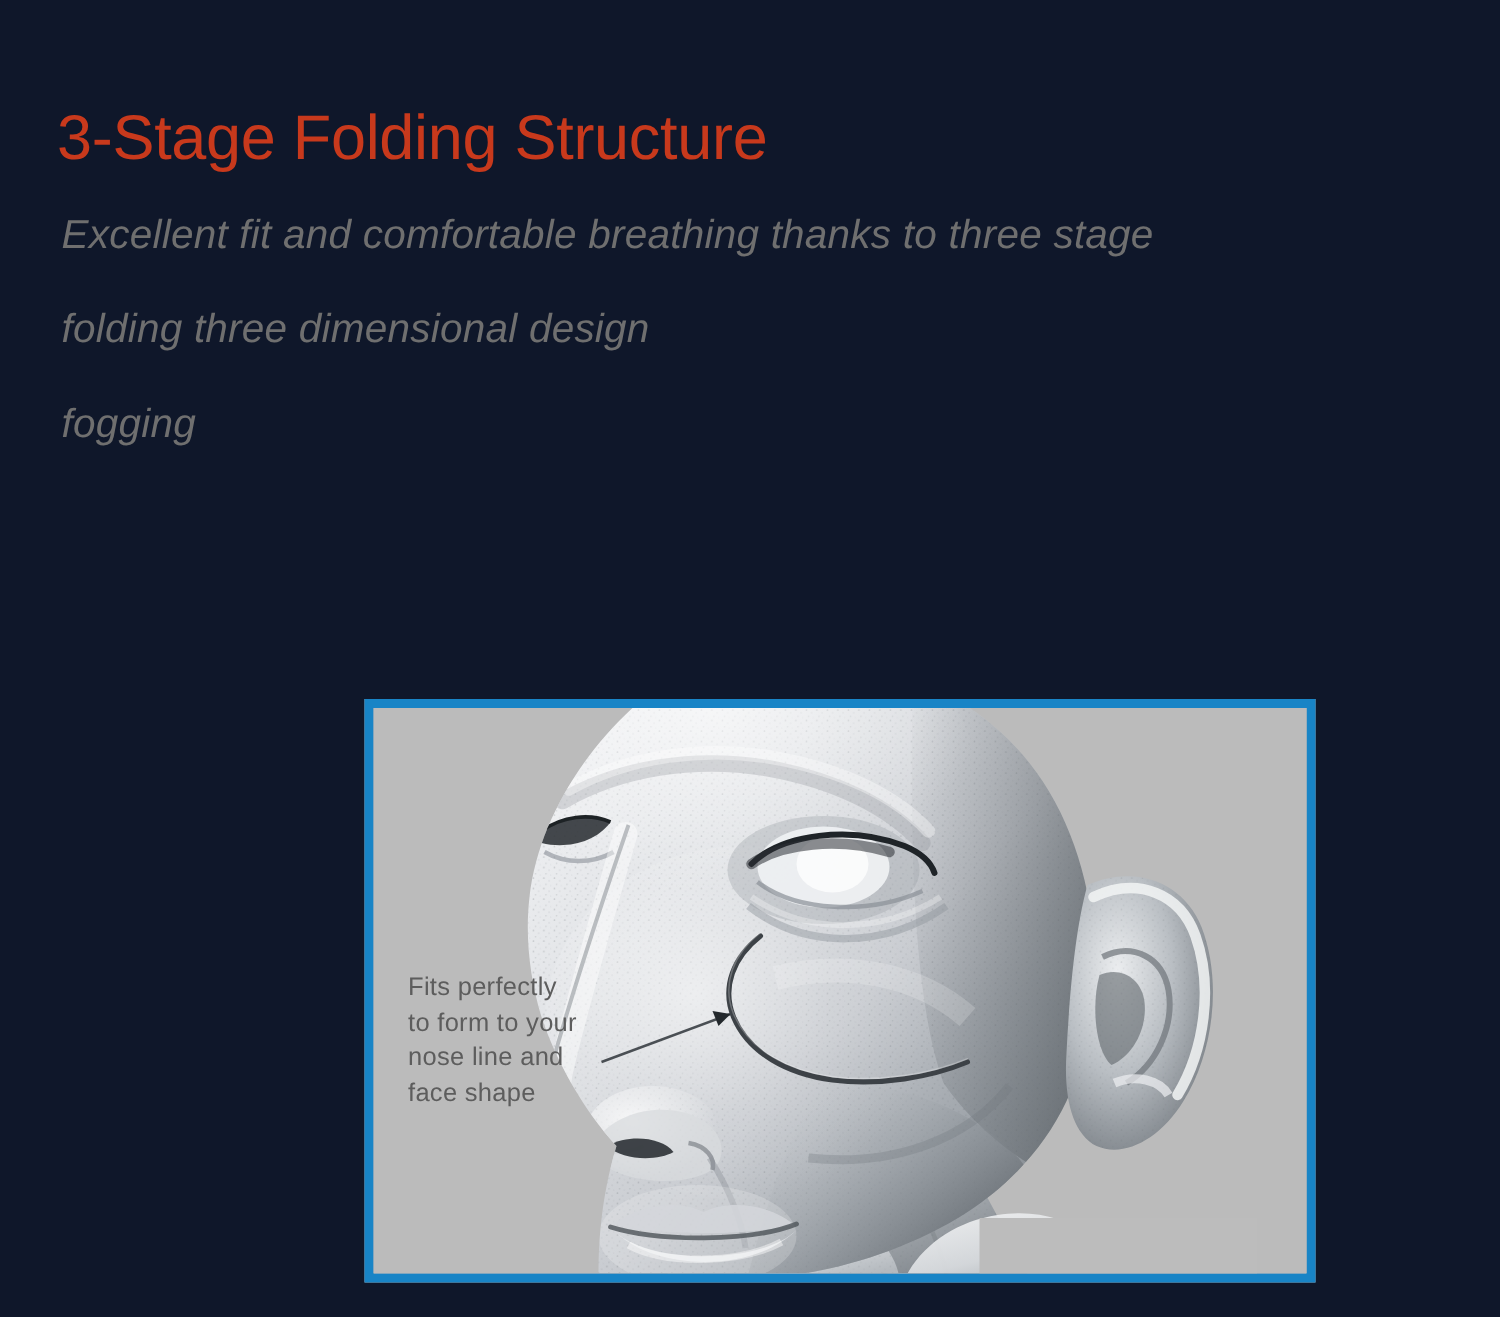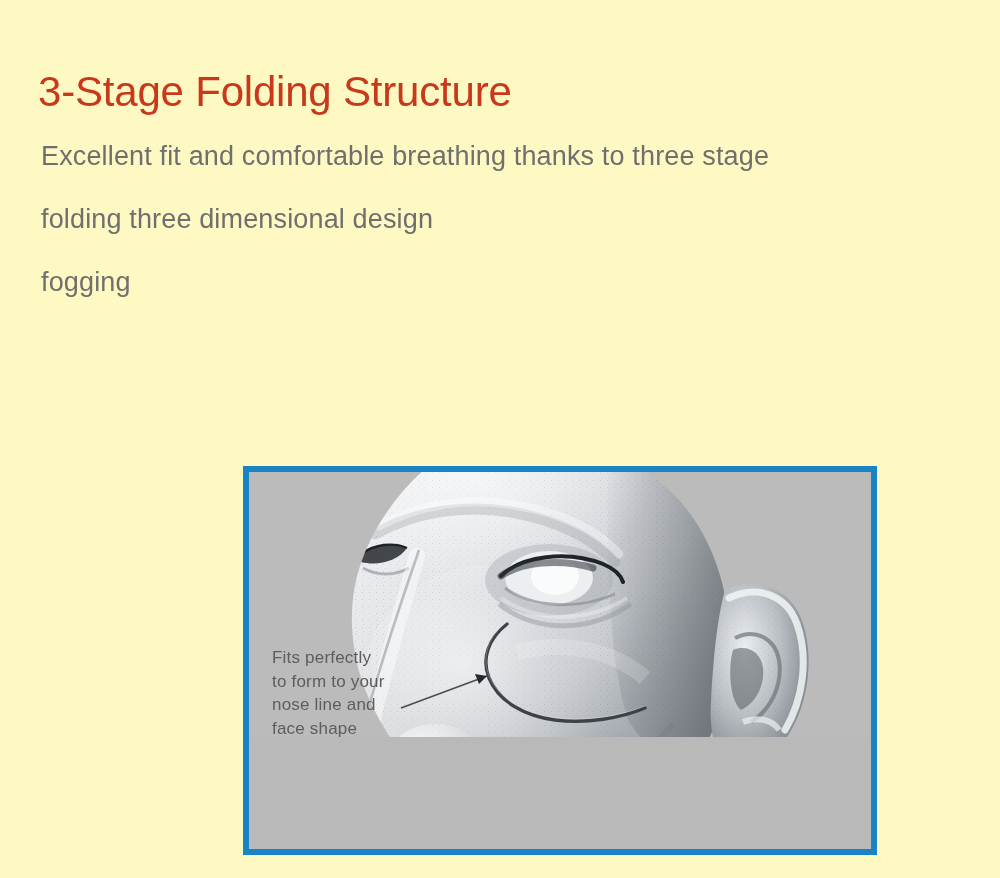--- a/index.html
+++ b/index.html
@@ -14,21 +14,21 @@
     overflow: hidden;
     font-family: "Liberation Sans", sans-serif;
     -webkit-font-smoothing: antialiased;
   }
 
   #page {
     position: absolute;
     left: 0; top: 0;
     width: 1000px;
     height: 878px;
-    background: #fef9c3;
+    background: #0f172a;
   }
 
   
   .page-title {
     position: absolute;
     left: 38px;
     top: 38px;
     font-size: 42px;
     line-height: 52px;
     font-weight: 400;
@@ -44,39 +44,40 @@
     top: 125px;
     width: 940px;
   }
   .copy-line {
     font-size: 27px;
     line-height: 63px;
     color: #6f6f6f;
     font-weight: 400;
     letter-spacing: 0.15px;
     white-space: nowrap;
+    font-style: italic;
   }
 
   
   .figure-frame {
     position: absolute;
     left: 203px;
     top: 450px;
     width: 634px;
     height: 389px;
     box-sizing: border-box;
     border: 6px solid #1884c6;
     background: #b9b9b9;
     overflow: hidden;
   }
   .figure-inner {
     position: absolute;
     left: 0; top: 0;
     width: 622px;
-    height: 265px;
+    height: 377px;
     background: #b9b9b9;
     overflow: hidden;
     padding-left: 31px;
   }
   .figure-svg {
     position: absolute;
     left: 0;
     top: 0;
     display: block;
   }

